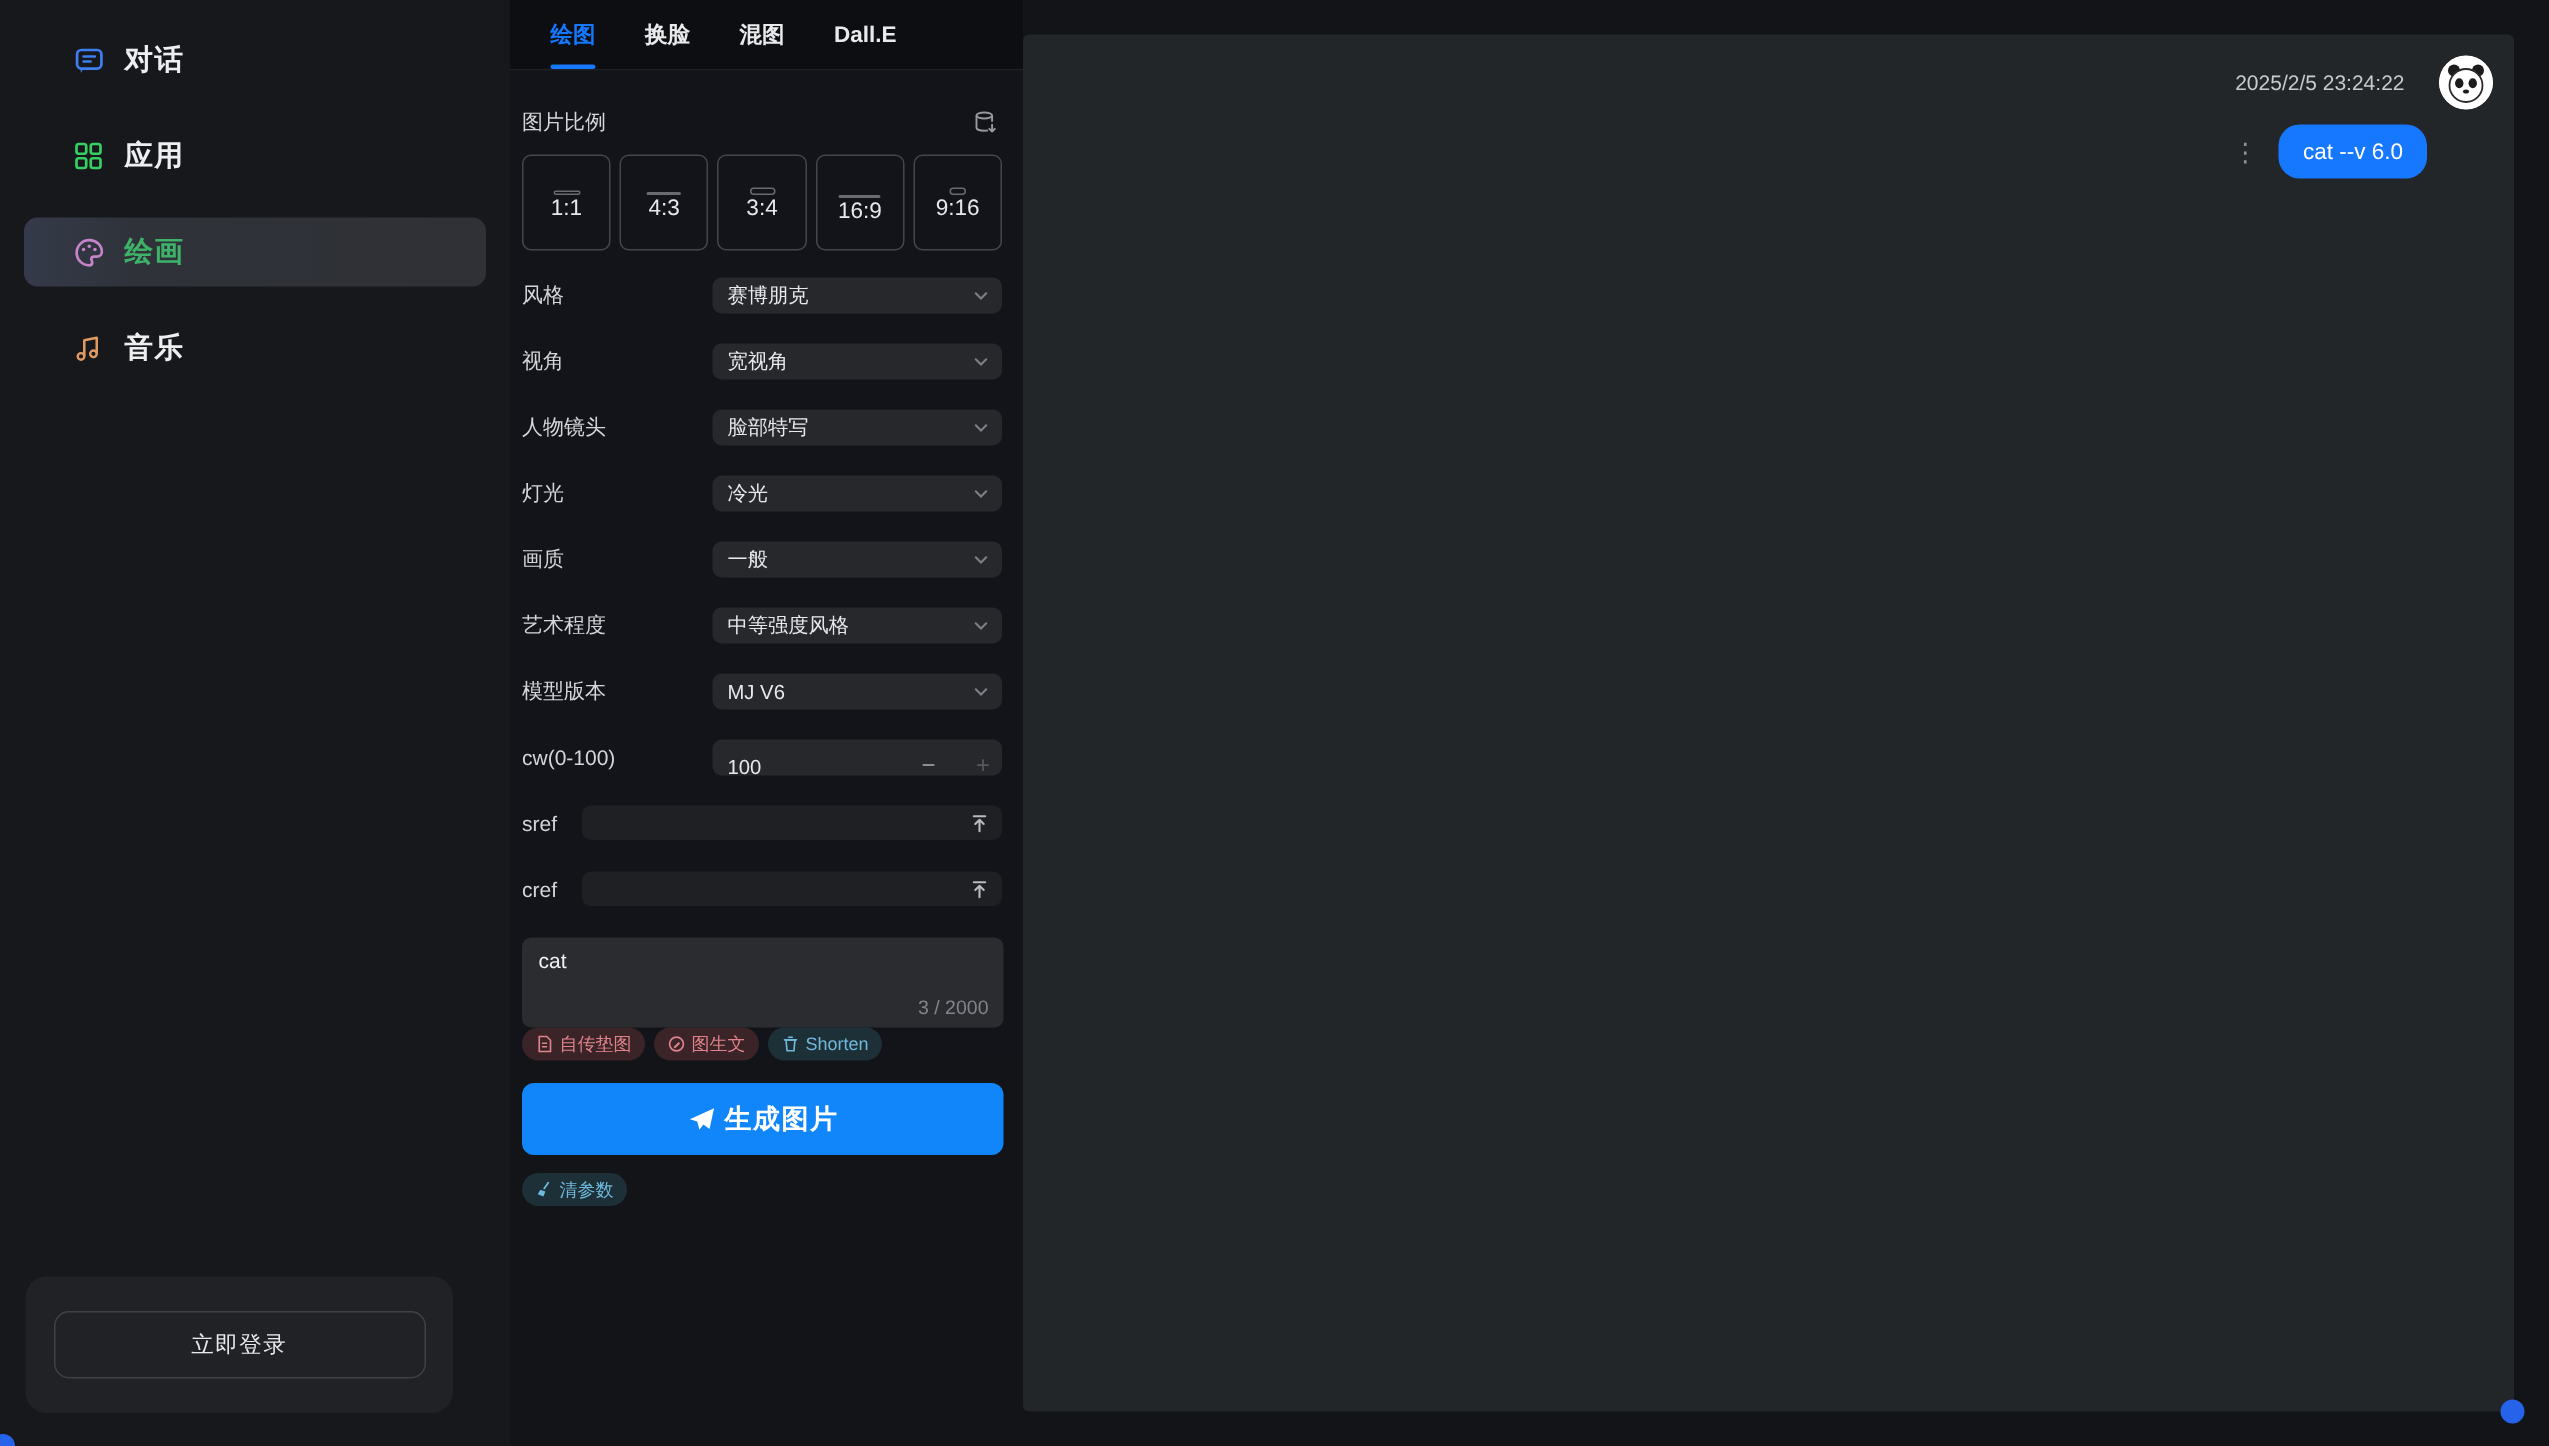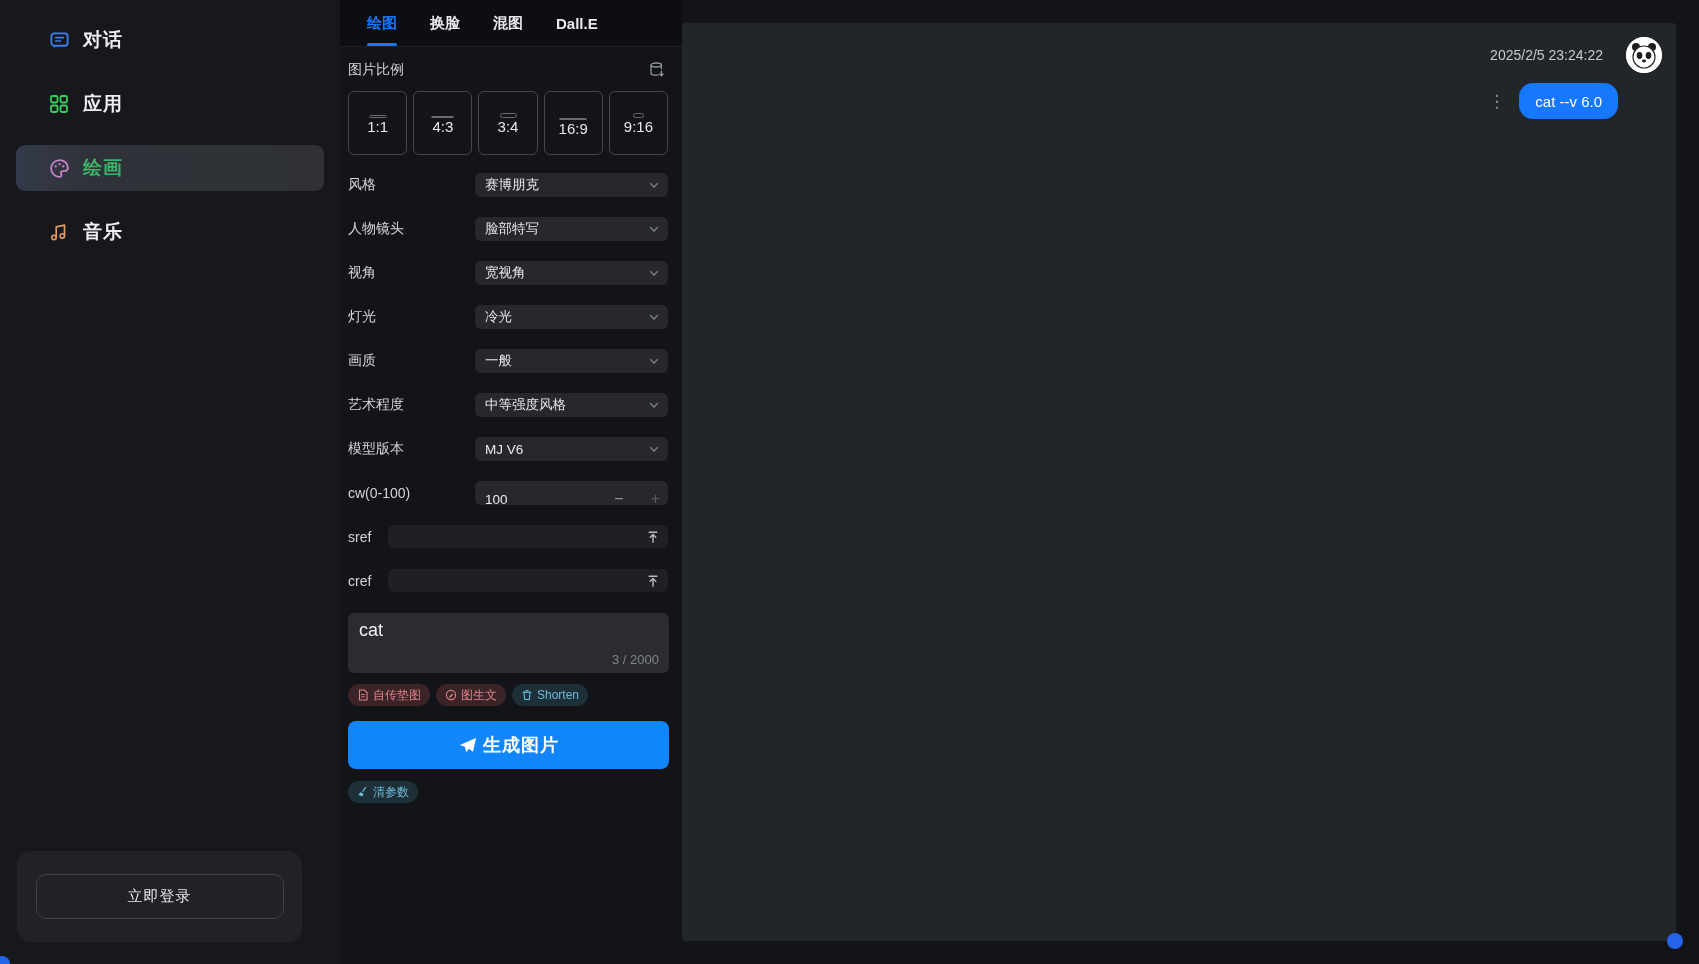--- a/index.html
+++ b/index.html
@@ -28,21 +28,21 @@
   .panel-header { height:47px; background:#0c0e11; border-bottom:1px solid #1f2126;
                   display:flex; align-items:stretch; padding-left:27px; }
   .tab { position:relative; display:flex; align-items:center; margin-right:33px;
          font-size:15px; font-weight:600; color:#e9eaec; cursor:pointer; }
   .tab.active { color:#1677ff; }
   .tab.active::after { content:''; position:absolute; left:0; right:0; bottom:0; height:3px;
                        background:#1677ff; border-radius:2px; }
 
   .panel-body { padding:10px 14px 0 8px; }
 
-  .ratio-head { display:flex; align-items:center; justify-content:space-between; height:24px; margin-top:1px; }
+  .ratio-head { display:flex; align-items:center; justify-content:space-between; height:24px; margin-top:13px; }
   .ratio-title { font-size:14px; color:#d3d5d8; }
   .icon-btn { width:22px; height:22px; display:flex; align-items:center; justify-content:center; cursor:pointer; }
 
   .ratio-row { display:flex; gap:6px; margin-top:9px; }
   .ratio-btn { flex:1; height:64px; border:1px solid #45464b; border-radius:6px; background:transparent;
                display:flex; flex-direction:column; align-items:center; cursor:pointer; padding:12px; }
   .ratio-shape { border:1.5px solid #696b71; margin-top:11px; }
   .sh-1-1  { width:18px; height:18px; border-radius:4px; }
   .sh-4-3  { width:23px; height:17px; border-radius:4px; margin-top:12px; }
   .sh-3-4  { width:17px; height:23px; border-radius:4px; margin-top:9px; }
@@ -60,24 +60,24 @@
              padding:12px 8px 0 10px;gap:17px; }
   .stepper-value { flex:1; font-size:13.5px; color:#e8e9eb; }
   .step-minus { color:#9a9da3; font-size:16px; cursor:pointer; padding:0 5px; }
   .step-plus  { color:#55585e; font-size:16px; cursor:pointer; padding-left:5px; }
 
   .upload-row { display:flex; align-items:center; justify-content:space-between; height:23px; margin-bottom:21px; }
   .upload-input { width:280px; height:23px; background:#1e2024; border-radius:6px; display:flex; align-items:center;
                   justify-content:flex-end; padding:0 8px; cursor:pointer; }
 
   .prompt-box { position:relative; width:321px; height:60px; background:#2a2c30; border-radius:6px; margin-top:0; }
-  .prompt-text { position:absolute; left:11px; top:7px; font-size:18px; color:#f0f1f3; }
+  .prompt-text { position:absolute; left:11px; top:7px; font-size:14px; color:#f0f1f3; }
   .prompt-counter { position:absolute; right:10px; bottom:6px; font-size:13px; color:#808archive38; color:#81848a; }
 
-  .badge-row { display:flex; gap:6px; margin-top:11px; }
+  .badge-row { display:flex; gap:6px; }
   .badge { height:22px; border-radius:11px; display:inline-flex; align-items:center; gap:4px;
            padding:0 9px; font-size:12px; cursor:pointer; }
   .badge-red  { background:#3a2427; color:#e0828c; }
   .badge-teal { background:#1d2f37; color:#6fb9dc; }
 
   .generate-btn { width:321px; height:48px; margin-top:15px; background:#1186fb; border:none; border-radius:8px;
                   color:#ffffff; font-size:18px; font-weight:bold; letter-spacing:1px; cursor:pointer;
                   display:flex; align-items:center; justify-content:center; gap:6px;
                   font-family:"Liberation Sans","DejaVu Sans",sans-serif; }
 
@@ -218,35 +218,35 @@
             <span class="select-value">赛博朋克</span>
             <span>
               <svg width="12" height="12" viewBox="0 0 12 12" fill="none">
                   <path d="M2.5 4.5L6 8l3.5-3.5" stroke="#7d8087" stroke-width="1.4" stroke-linecap="round"></path>
                 </svg>
             </span>
           </div>
         </div>
 
         <div class="field-row">
+          <span class="field-label">视角</span>
+          <div class="select">
+            <span class="select-value">宽视角</span>
+            <span>
+              <svg width="12" height="12" viewBox="0 0 12 12" fill="none">
+                  <path d="M2.5 4.5L6 8l3.5-3.5" stroke="#7d8087" stroke-width="1.4" stroke-linecap="round"></path>
+                </svg>
+            </span>
+          </div>
+        </div>
+
+        <div class="field-row">
           <span class="field-label">人物镜头</span>
           <div class="select">
             <span class="select-value">脸部特写</span>
-            <span>
-              <svg width="12" height="12" viewBox="0 0 12 12" fill="none">
-                  <path d="M2.5 4.5L6 8l3.5-3.5" stroke="#7d8087" stroke-width="1.4" stroke-linecap="round"></path>
-                </svg>
-            </span>
-          </div>
-        </div>
-
-        <div class="field-row">
-          <span class="field-label">视角</span>
-          <div class="select">
-            <span class="select-value">宽视角</span>
             <span>
               <svg width="12" height="12" viewBox="0 0 12 12" fill="none">
                   <path d="M2.5 4.5L6 8l3.5-3.5" stroke="#7d8087" stroke-width="1.4" stroke-linecap="round"></path>
                 </svg>
             </span>
           </div>
         </div>
 
         <div class="field-row">
           <span class="field-label">灯光</span>

